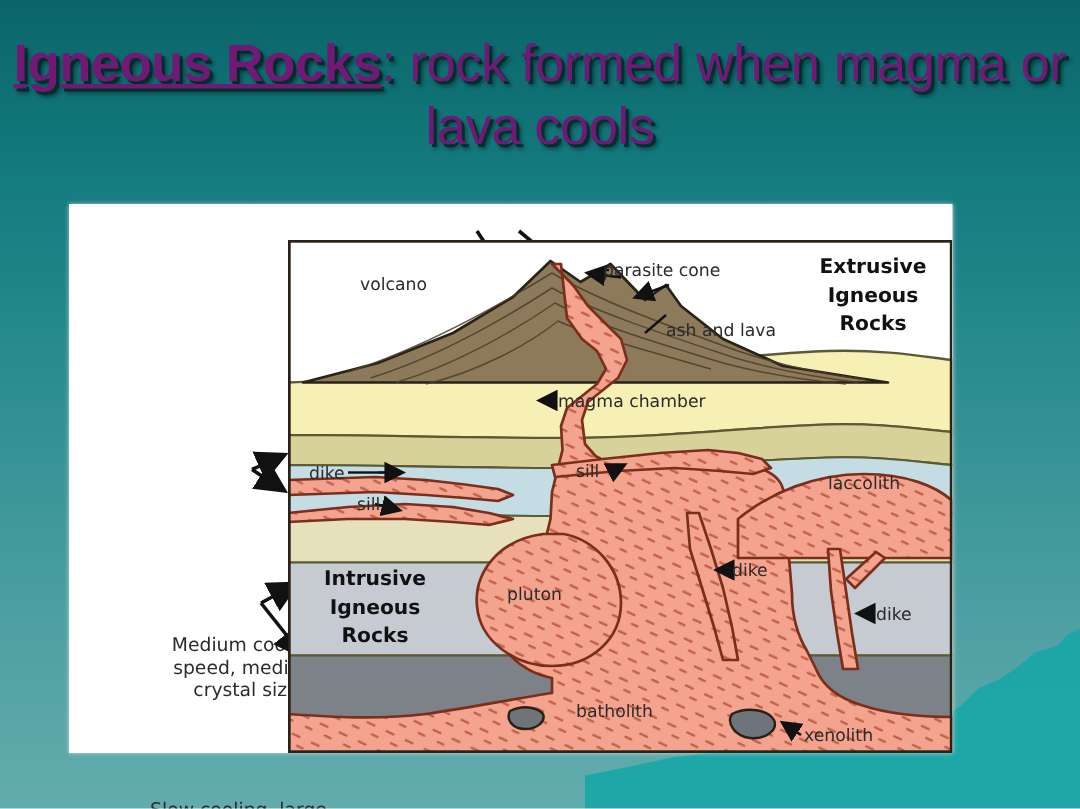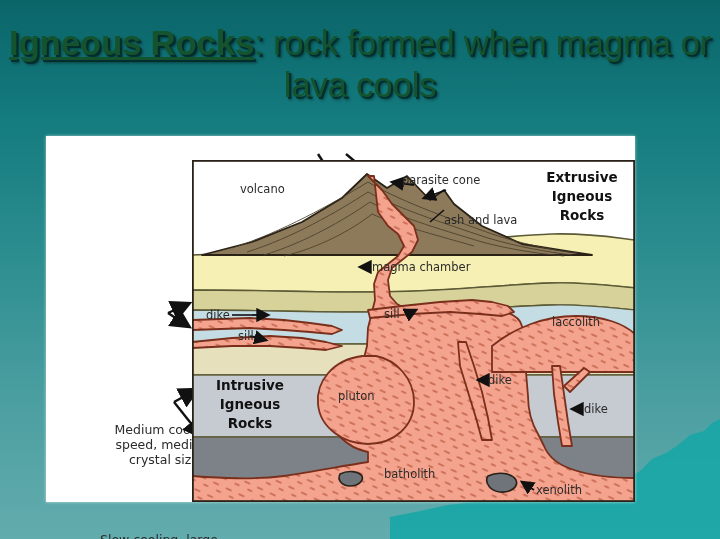--- a/index.html
+++ b/index.html
@@ -6,21 +6,21 @@
   body{
     width:720px;height:539px;overflow:hidden;position:relative;
     font-family:"Liberation Sans",sans-serif;
     background:linear-gradient(180deg,#0a6569 0%,#147b7e 22%,#2d8e90 48%,#4c9fa1 75%,#63acad 100%);
   }
   
   .wave{position:absolute;right:0;bottom:0;width:330px;height:120px;pointer-events:none;}
   
   .title{
     position:absolute;left:0;top:22px;width:720px;text-align:center;
-    color:#14532d;font-size:35px;line-height:42px;letter-spacing:-0.3px;
+    color:#701a75;font-size:35px;line-height:42px;letter-spacing:-0.3px;
     text-shadow:2px 2px 0 rgba(0,40,40,.85), 3px 3px 3px rgba(0,0,0,.45);
   }
   .title .strong{font-weight:bold;text-decoration:underline;}
   .title .rest{font-weight:normal;}
   
   .card{position:absolute;left:46px;top:136px;width:589px;height:366px;background:#ffffff;
         box-shadow:0 0 3px rgba(255,255,255,.6);}
   
   .diagram{position:absolute;left:146px;top:24px;width:443px;height:380px;overflow:hidden;}
   .diagram svg{display:block;}

